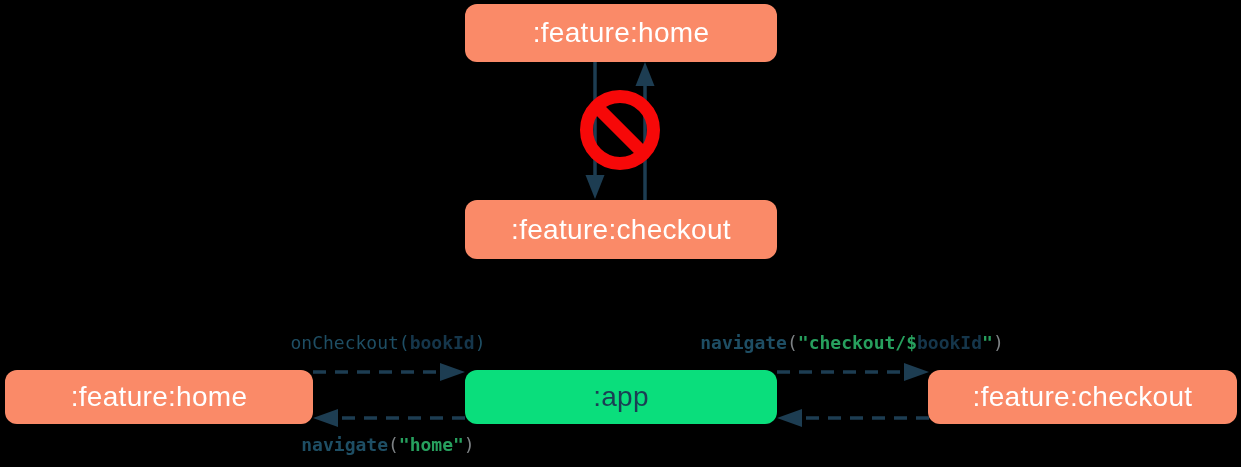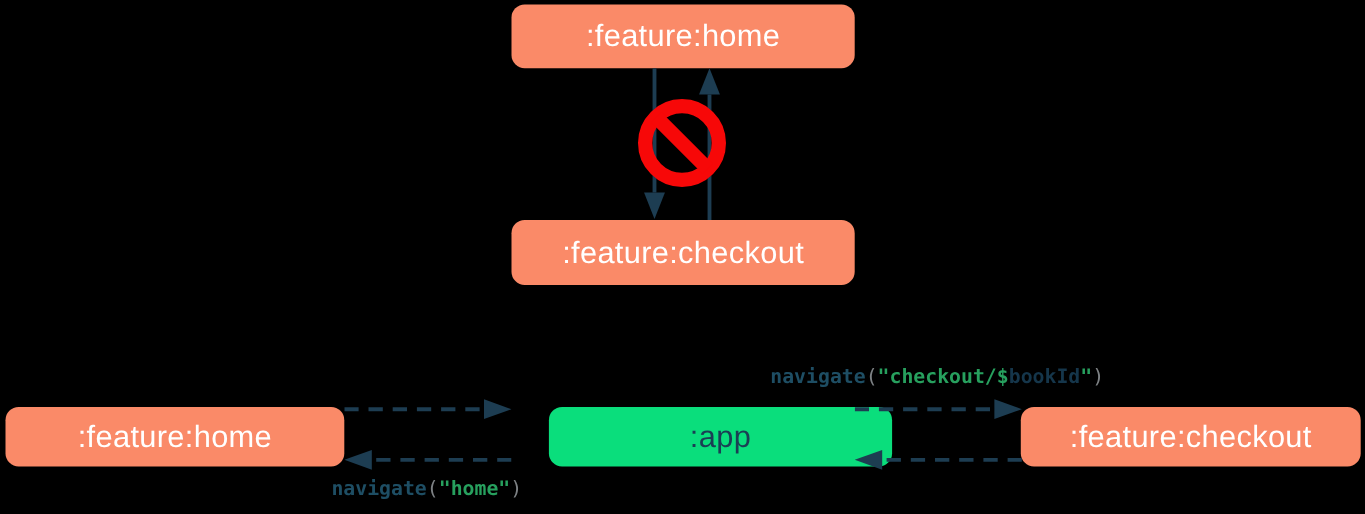--- a/index.html
+++ b/index.html
@@ -20,21 +20,21 @@
     position:relative;width:1241px;height:467px;background:var(--bg);
     overflow:hidden;font-family:"Liberation Sans",sans-serif;
   }
   .box{
     position:absolute;display:flex;align-items:center;justify-content:center;
     border-radius:12px;
   }
   .box .lbl{font-size:28px;letter-spacing:.3px;line-height:1;}
   .box-salmon{background:var(--salmon);}
   .box-salmon .lbl{color:var(--light);}
-  .box-green{background:var(--green);margin-left:34px;}
+  .box-green{background:var(--green);}
   .box-green .lbl{color:var(--navy-text);}
   svg{position:absolute;display:block;}
   .dash-line{stroke:var(--arrow);stroke-width:3.5;stroke-dasharray:13 9;fill:none;}
   .solid-line{stroke:var(--arrow);stroke-width:3.5;fill:none;}
   .head{fill:var(--arrow);stroke:none;}
   .no-ring{fill:none;stroke:var(--red);stroke-width:13;}
   .no-slash{stroke:var(--red);stroke-width:13;}
   .code{
     position:absolute;font-family:"DejaVu Sans Mono","Liberation Mono",monospace;
     font-size:18px;line-height:26px;text-align:center;white-space:pre;
@@ -95,19 +95,20 @@
   <svg style="left:777px;top:360px" width="152" height="24" viewBox="0 0 152 24">
     <line class="dash-line" x1="0" y1="12" x2="126" y2="12"></line>
     <polygon class="head" points="152,12 127,3 127,21"></polygon>
   </svg>
 
   <svg style="left:777px;top:406px" width="152" height="24" viewBox="0 0 152 24">
     <line class="dash-line" x1="152" y1="12" x2="26" y2="12"></line>
     <polygon class="head" points="0,12 25,3 25,21"></polygon>
   </svg>
 
+  <div class="code" style="left:228px;top:330px;width:320px"><span class="c-fn">onCheckout(</span><span class="c-param">bookId</span><span class="c-fn">)</span></div>
 
   <div class="code" style="left:687px;top:330px;width:330px"><span class="c-fnb">navigate</span><span class="c-paren">(</span><span class="c-str">"checkout/$</span><span class="c-param">bookId</span><span class="c-str">"</span><span class="c-paren">)</span></div>
 
   <div class="code" style="left:228px;top:432px;width:320px"><span class="c-fnb">navigate</span><span class="c-paren">(</span><span class="c-str">"home"</span><span class="c-paren">)</span></div>
 
 
 </div>
 
 </body></html>

